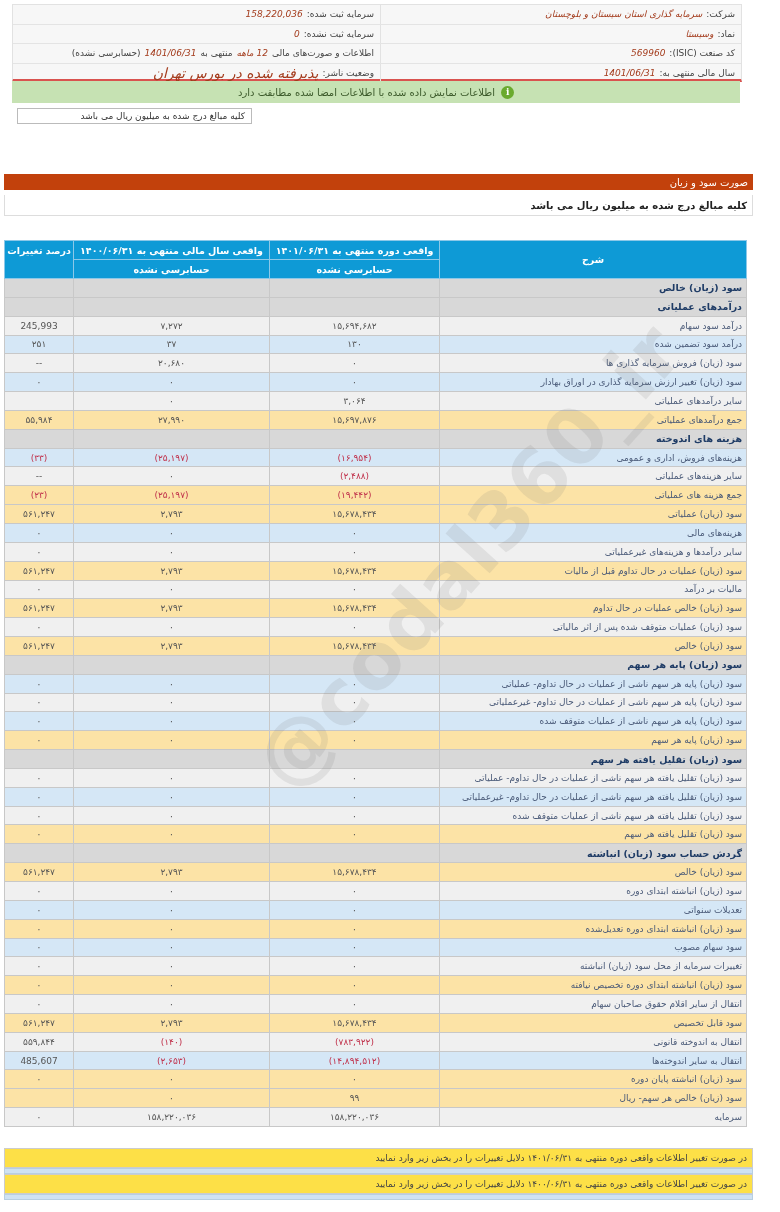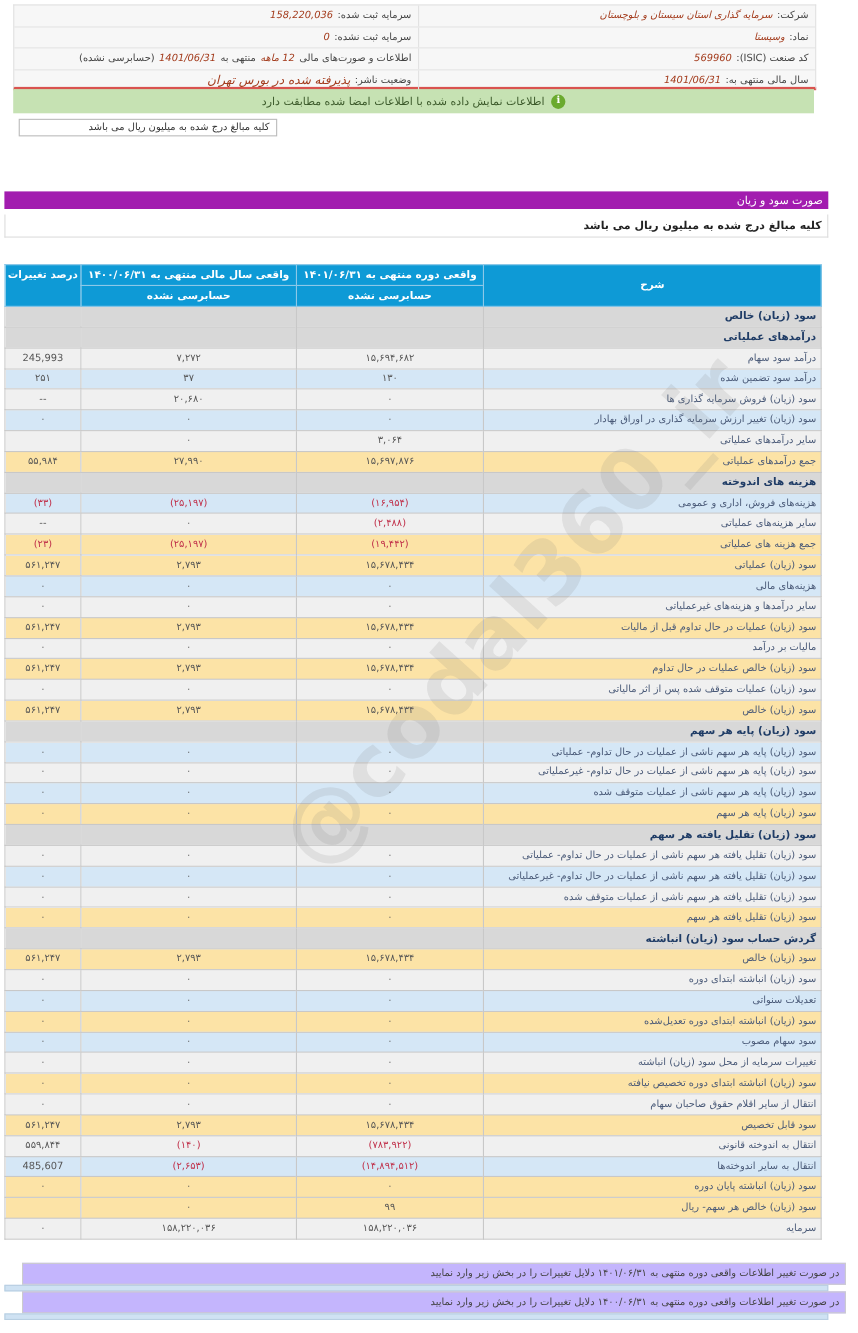--- a/index.html
+++ b/index.html
@@ -38,21 +38,21 @@
   .unit-note-top {
     position: absolute; left: 17px; top: 108px; width: 235px; height: 16px;
     border: 1px solid #bbb; background: #fff; direction: rtl;
     display: flex; align-items: center; padding-right: 6px; box-sizing: border-box;
     font-size: 9px; color: #333;
   }
 
   
   .section-title {
     position: absolute; left: 4px; top: 174px; width: 749px; height: 16px;
-    background: #a21caf; color: #fff; direction: rtl; display: flex; align-items: center;
+    background: #c2410c; color: #fff; direction: rtl; display: flex; align-items: center;
     padding-right: 5px; box-sizing: border-box; font-size: 10px;
   }
   .section-sub {
     position: absolute; left: 4px; top: 195px; width: 749px; height: 21px;
     background: #fff; border: 1px solid #ddd; border-top: none; direction: rtl;
     display: flex; align-items: center; padding-right: 5px; box-sizing: border-box;
     font-size: 10px; font-weight: bold; color: #222;
   }
 
   
@@ -80,22 +80,22 @@
   .watermark {
     position: absolute; left: 185px; top: 560px; width: 470px; height: 70px;
     transform: rotate(-48deg); transform-origin: center;
     font-size: 78px; font-weight: bold; color: rgba(120,120,120,0.14);
     font-family: "DejaVu Sans", sans-serif; white-space: nowrap; pointer-events: none;
     letter-spacing: 1px;
   }
 
   
   .footer-note {
-    position: absolute; left: 20px; width: 749px; height: 20px;
-    background: #c4b5fd; border: 1px solid #ccc; direction: rtl; display: flex;
+    position: absolute; left: 4px; width: 749px; height: 20px;
+    background: #fde047; border: 1px solid #ccc; direction: rtl; display: flex;
     align-items: center; padding-right: 5px; box-sizing: border-box; font-size: 9px; color: #444;
   }
   .footer-bar {
     position: absolute; left: 4px; width: 749px; height: 6px; background: #cfe2f3;
     border: 1px solid #b8cfe2; box-sizing: border-box;
   }
 </style>
 </head>
 <body>
 
@@ -133,21 +133,21 @@
       <span class="info-muted">(حسابرسی نشده)</span>
     </div>
   </div>
   <div class="info-row">
     <div class="info-cell right">
       <span class="info-label">سال مالی منتهی به:</span>
       <span class="info-value">1401/06/31</span>
     </div>
     <div class="info-cell">
       <span class="info-label">وضعیت ناشر:</span>
-      <span class="info-value" style="font-size:11px;">پذیرفته شده در بورس تهران</span>
+      <span class="info-value" style="font-size:14px;">پذیرفته شده در بورس تهران</span>
     </div>
   </div>
 </div>
 
 <div class="success-bar">
   <span class="info-icon">i</span>
   <span>اطلاعات نمایش داده شده با اطلاعات امضا شده مطابقت دارد</span>
 </div>
 
 <div class="unit-note-top">کلیه مبالغ درج شده به میلیون ریال می باشد</div>

